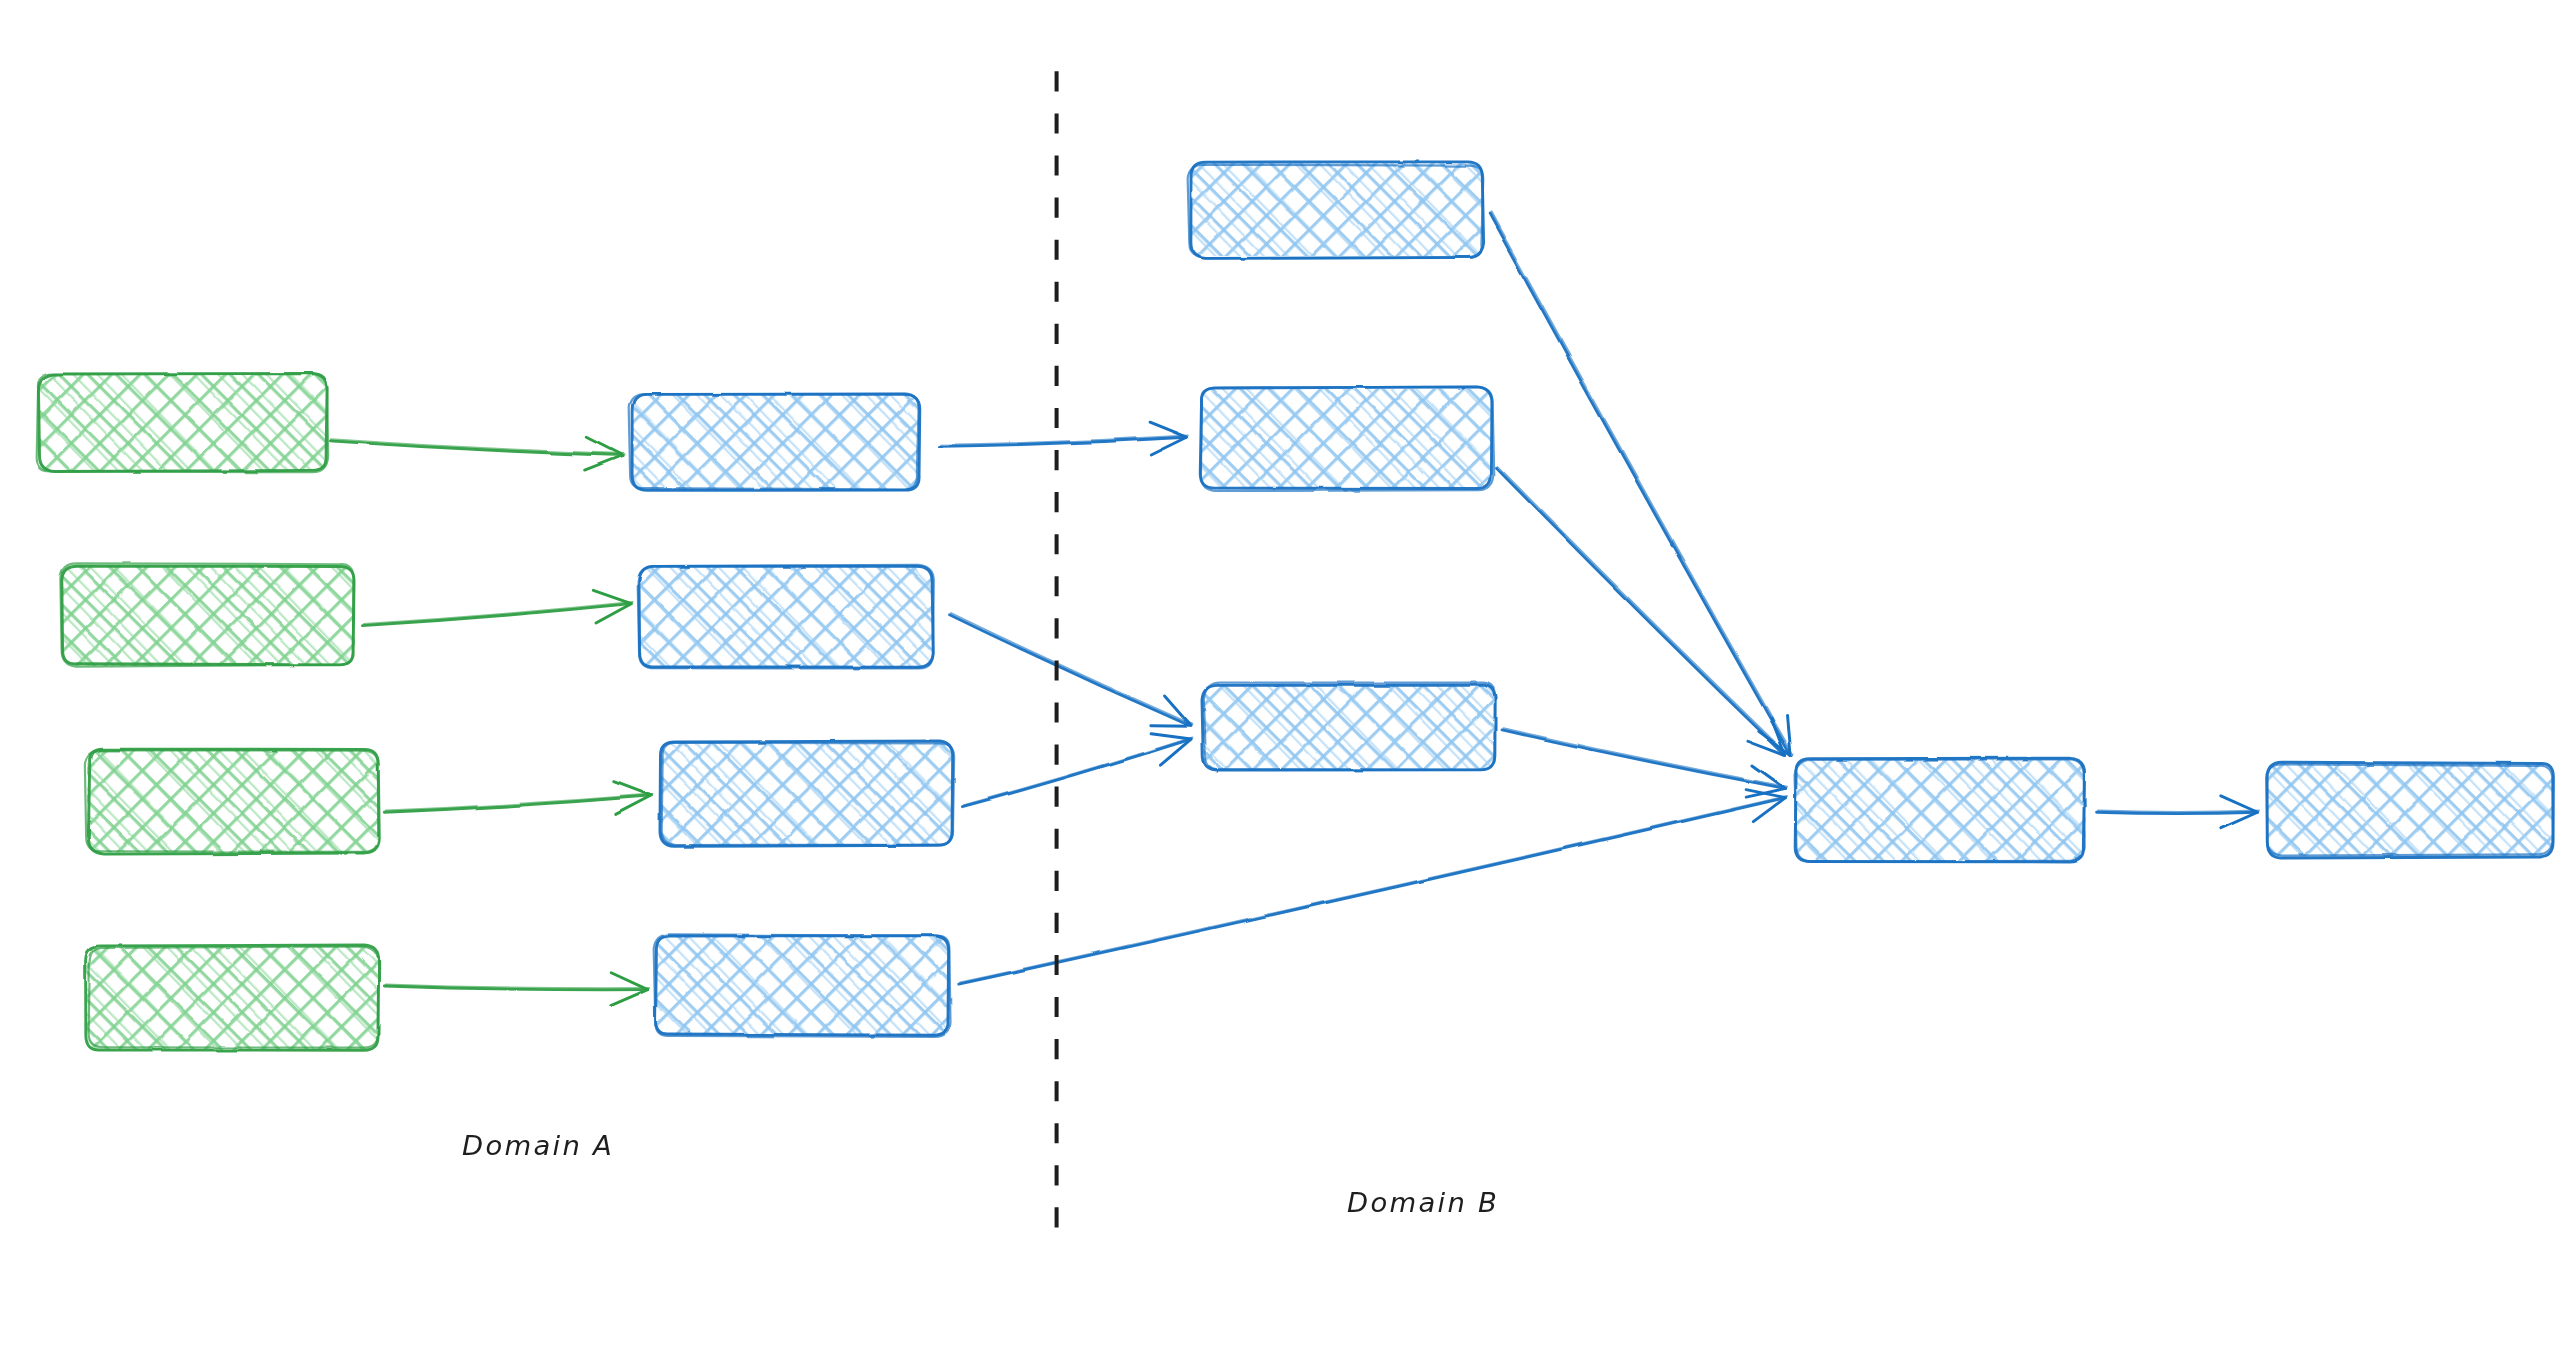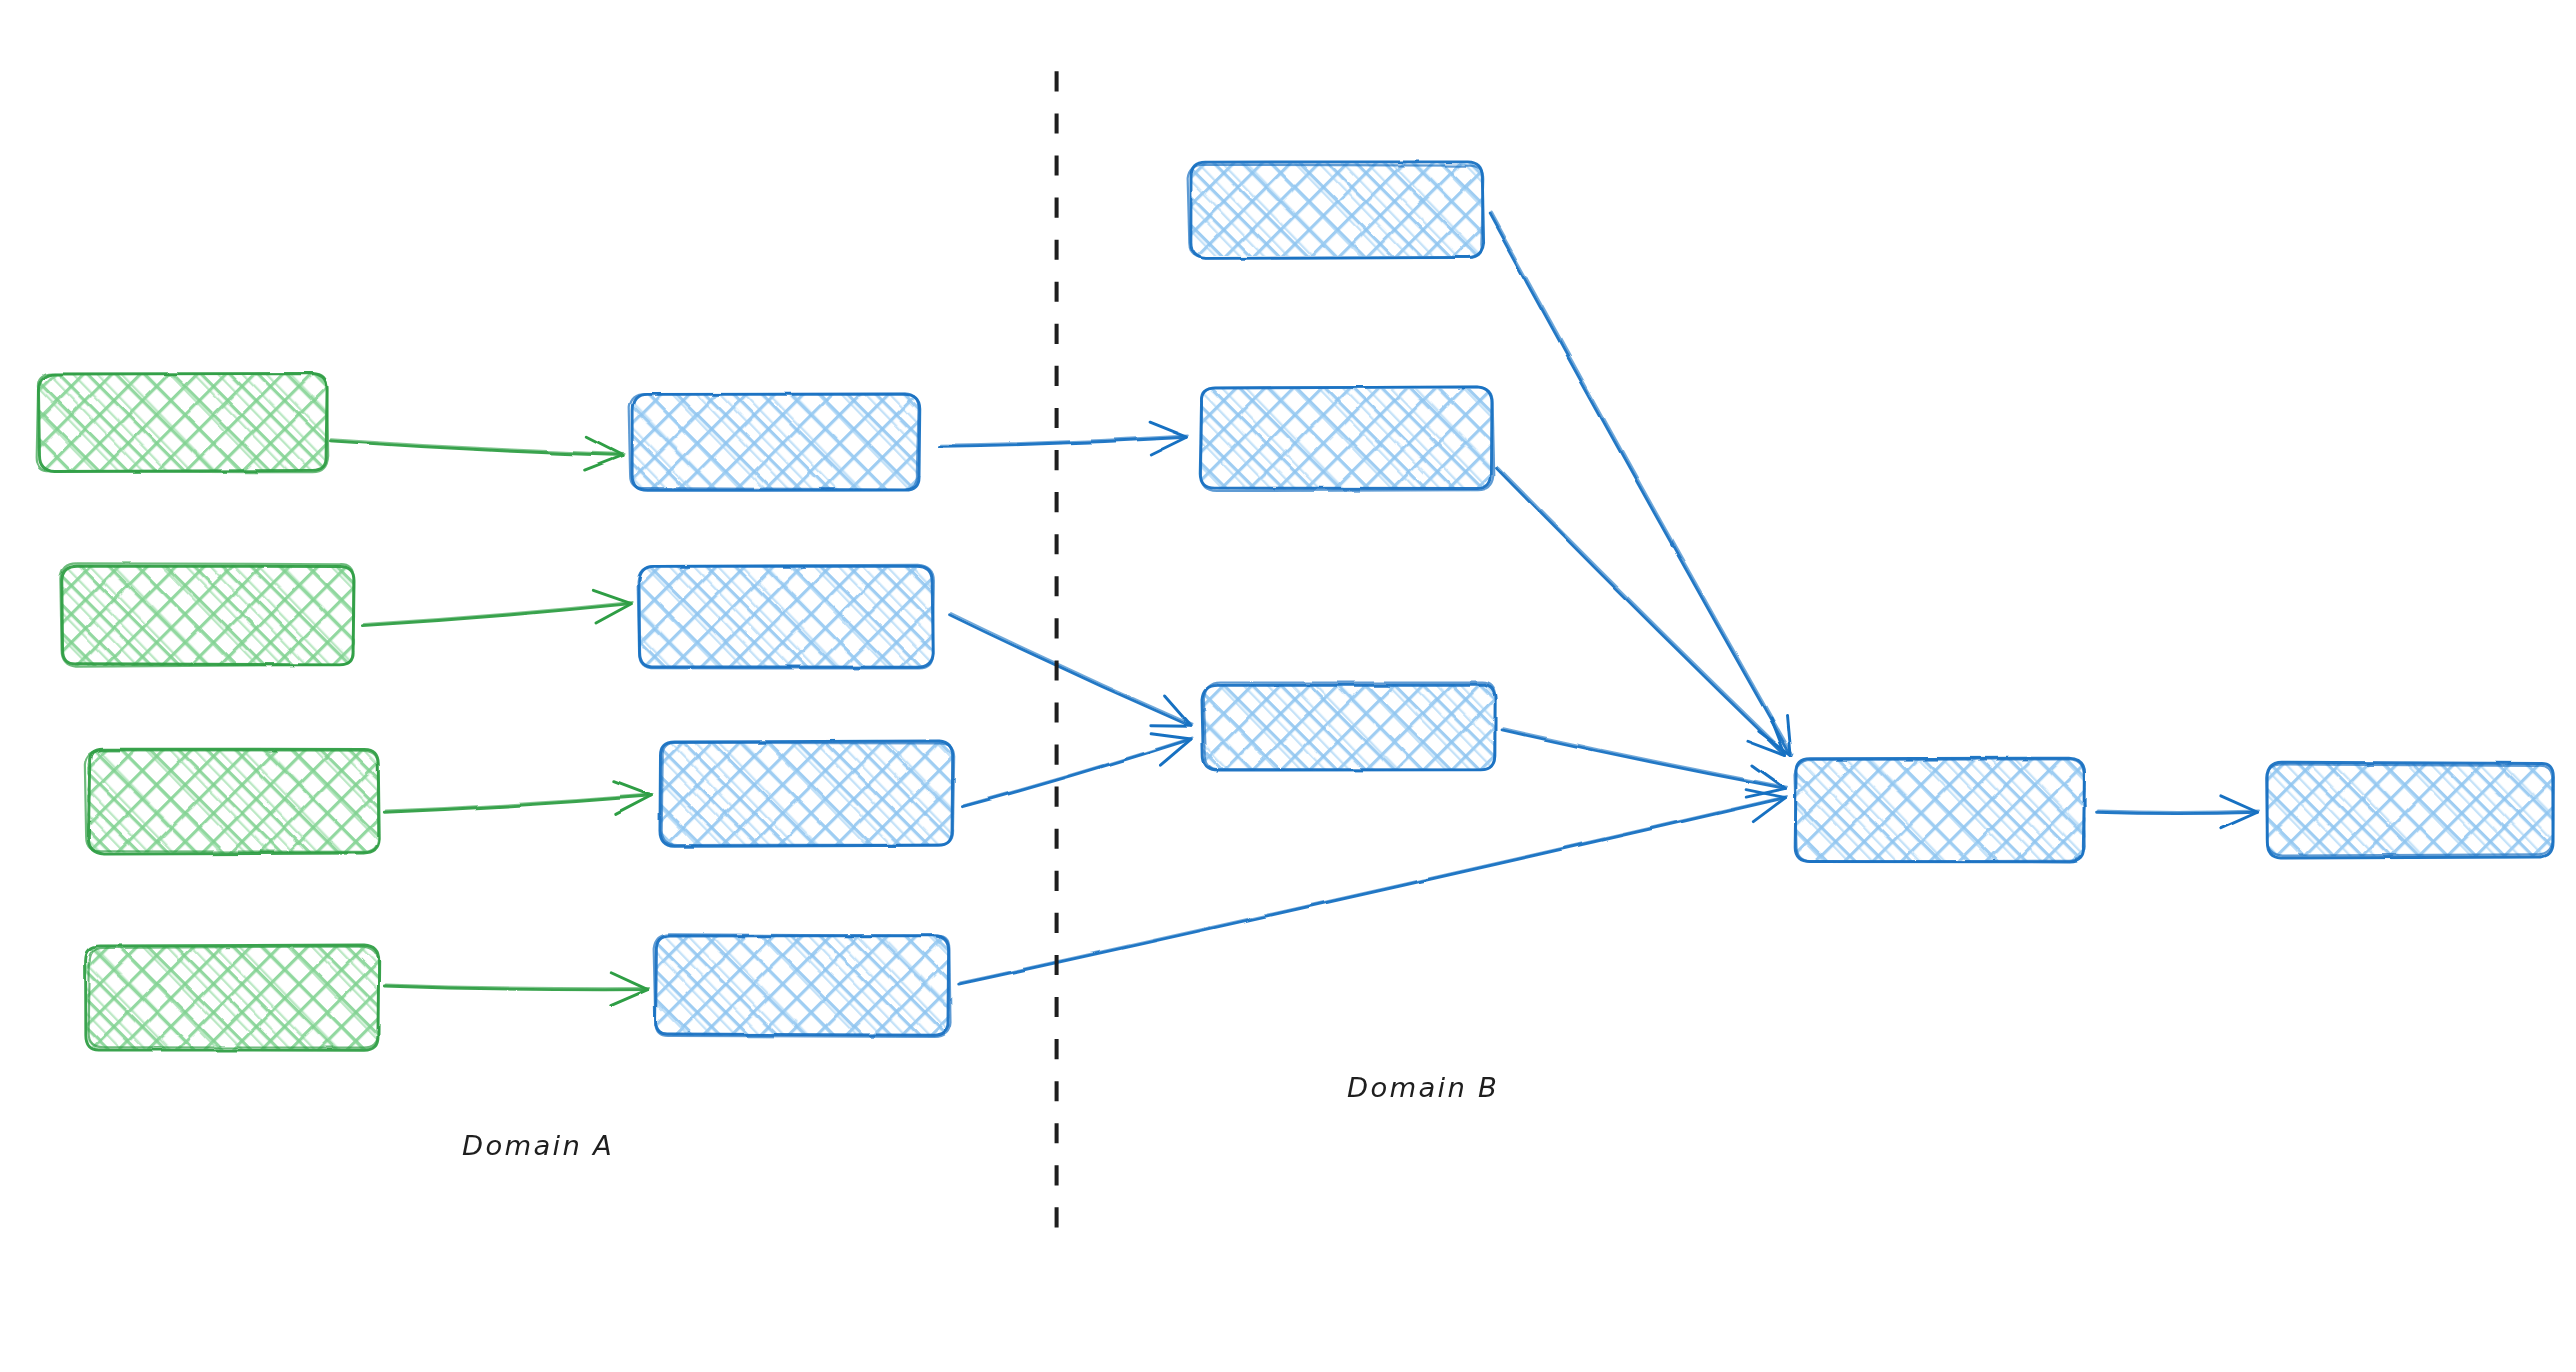--- a/index.html
+++ b/index.html
@@ -629,16 +629,16 @@
       </g>
     <g id="divider-layer">
         <g>
           <line x1="1155" y1="78" x2="1155" y2="1400" stroke="#1e1e1e" stroke-width="4.4" stroke-dasharray="22 24" stroke-linecap="butt"></line>
         </g>
       </g>
   </svg>
 
   <div class="domain-label" id="label-domain-a" style="left:462px; top:1130px;">Domain A</div>
 
-  <div class="domain-label" id="label-domain-b" style="left:1347px; top:1072px;">Domain B</div>
+  <div class="domain-label" id="label-domain-b" style="left:1347px; top:1187px;">Domain B</div>
 
 </div>
 
 
 </body></html>

